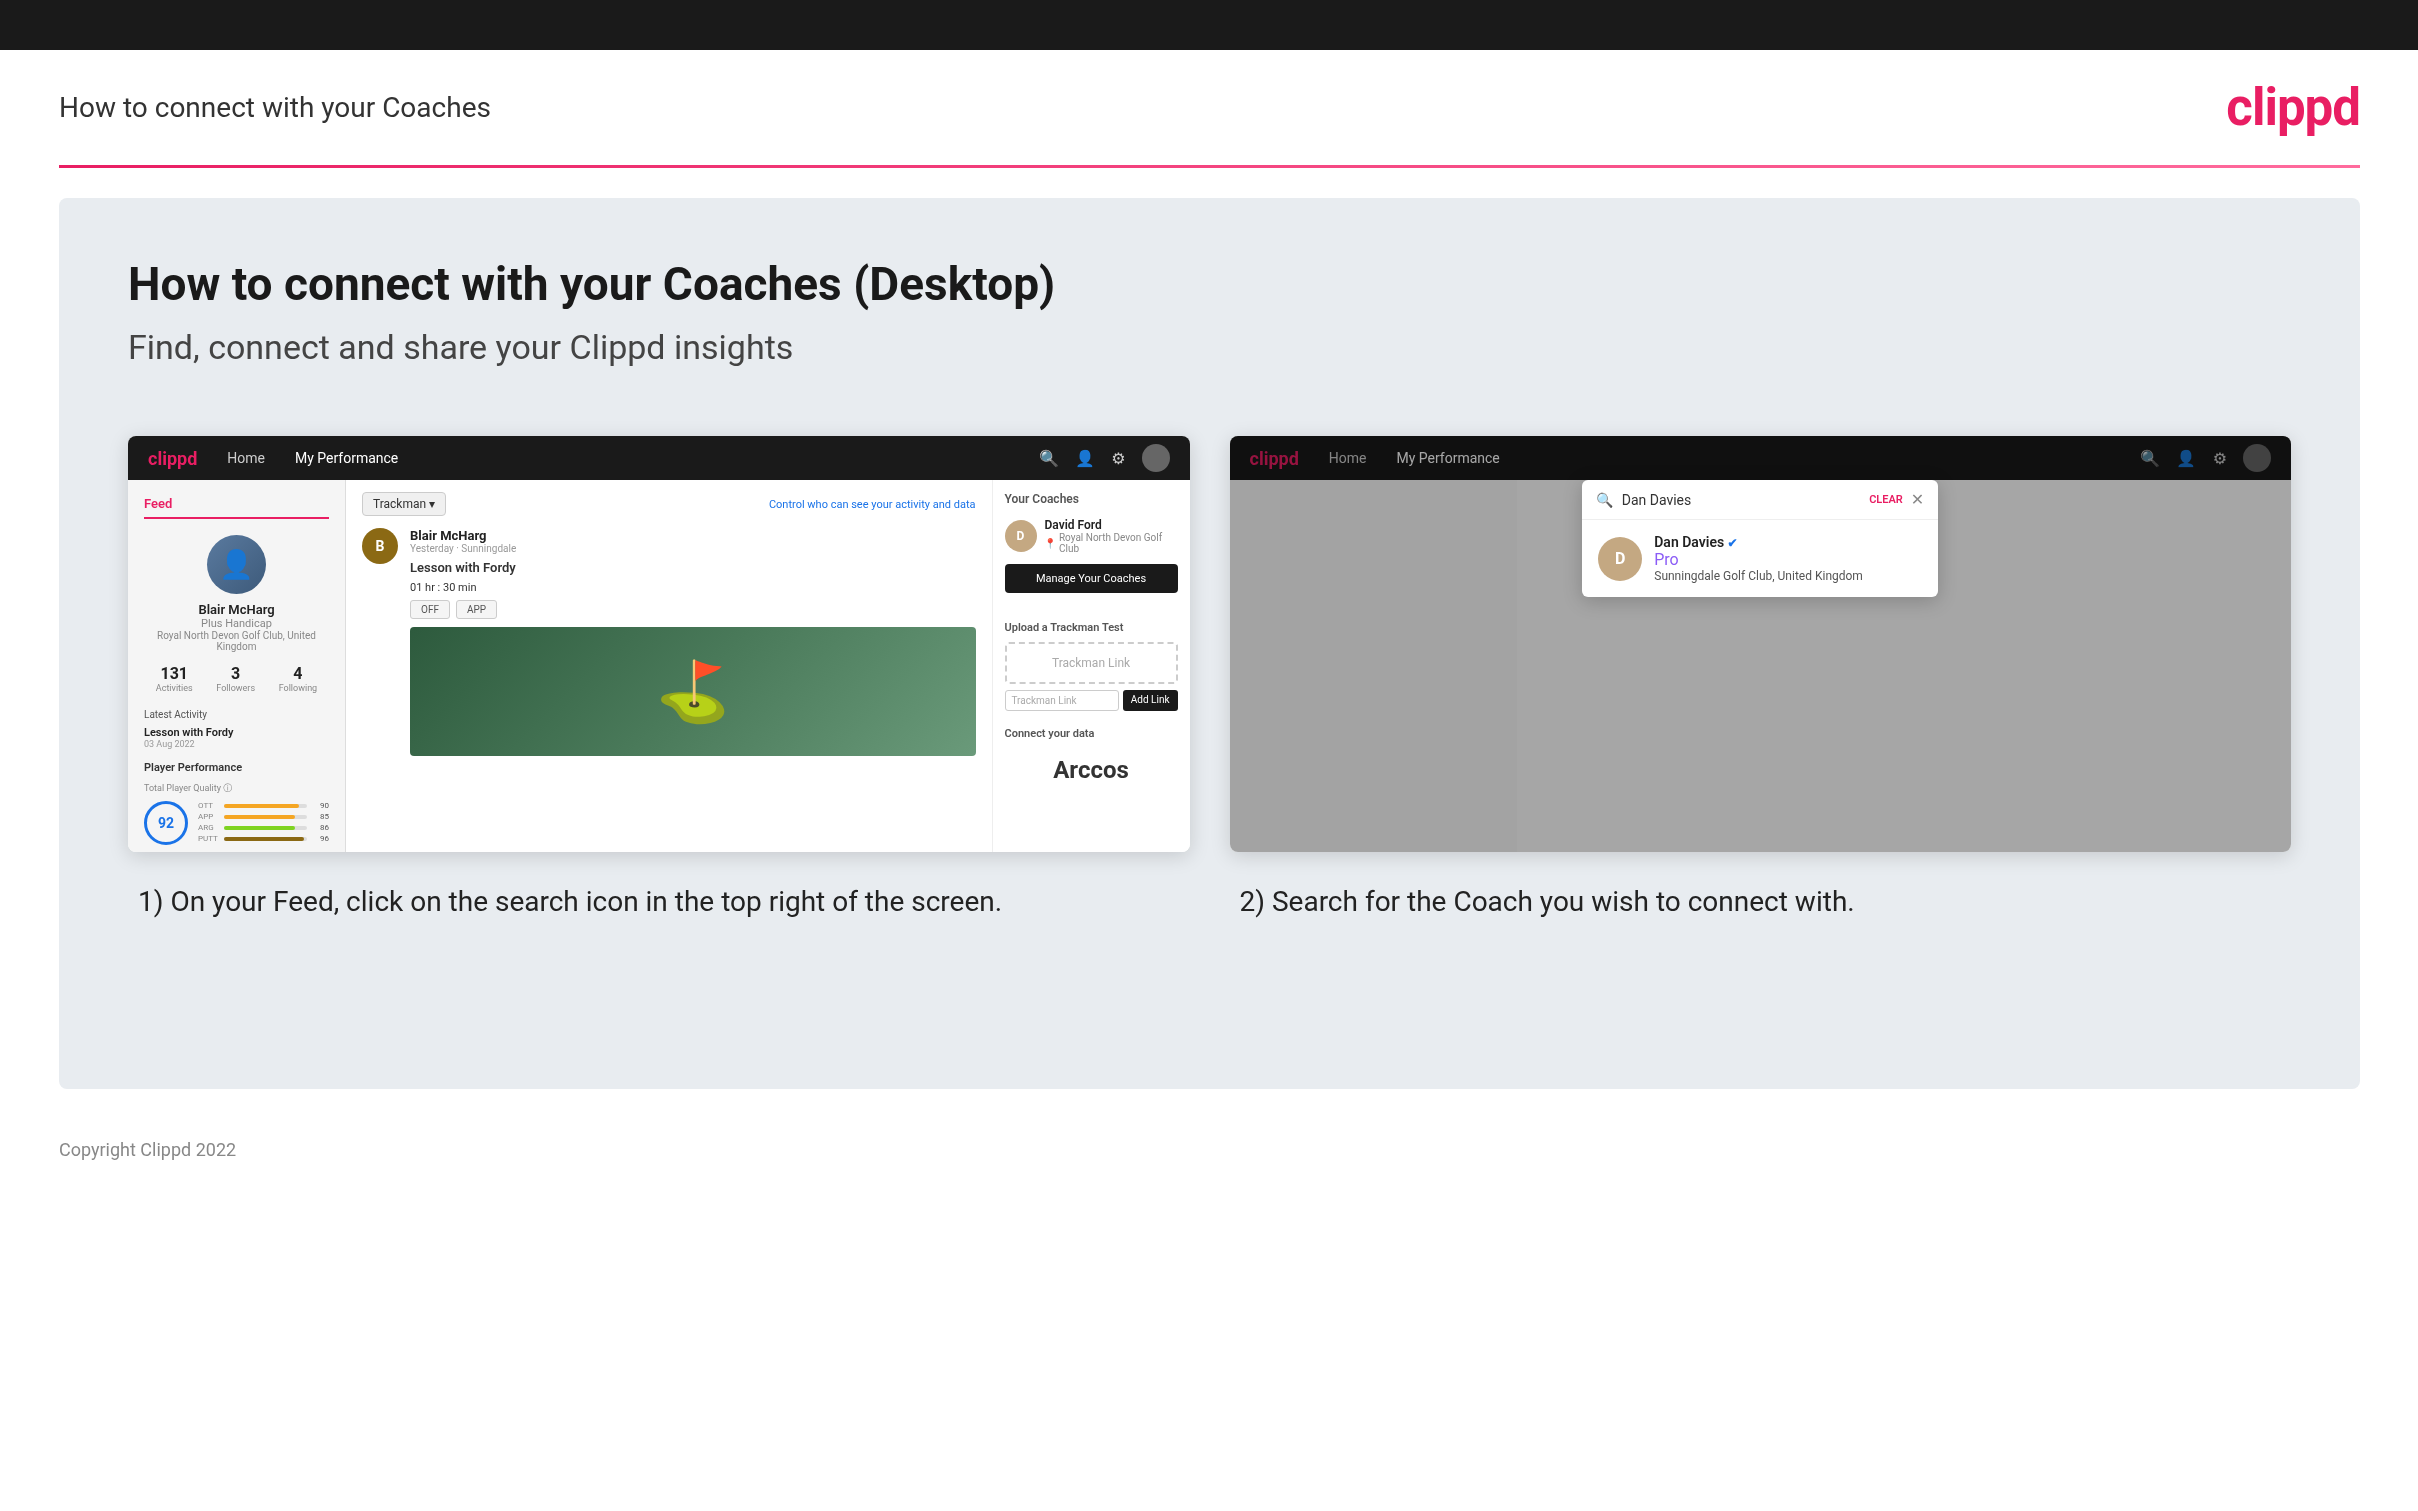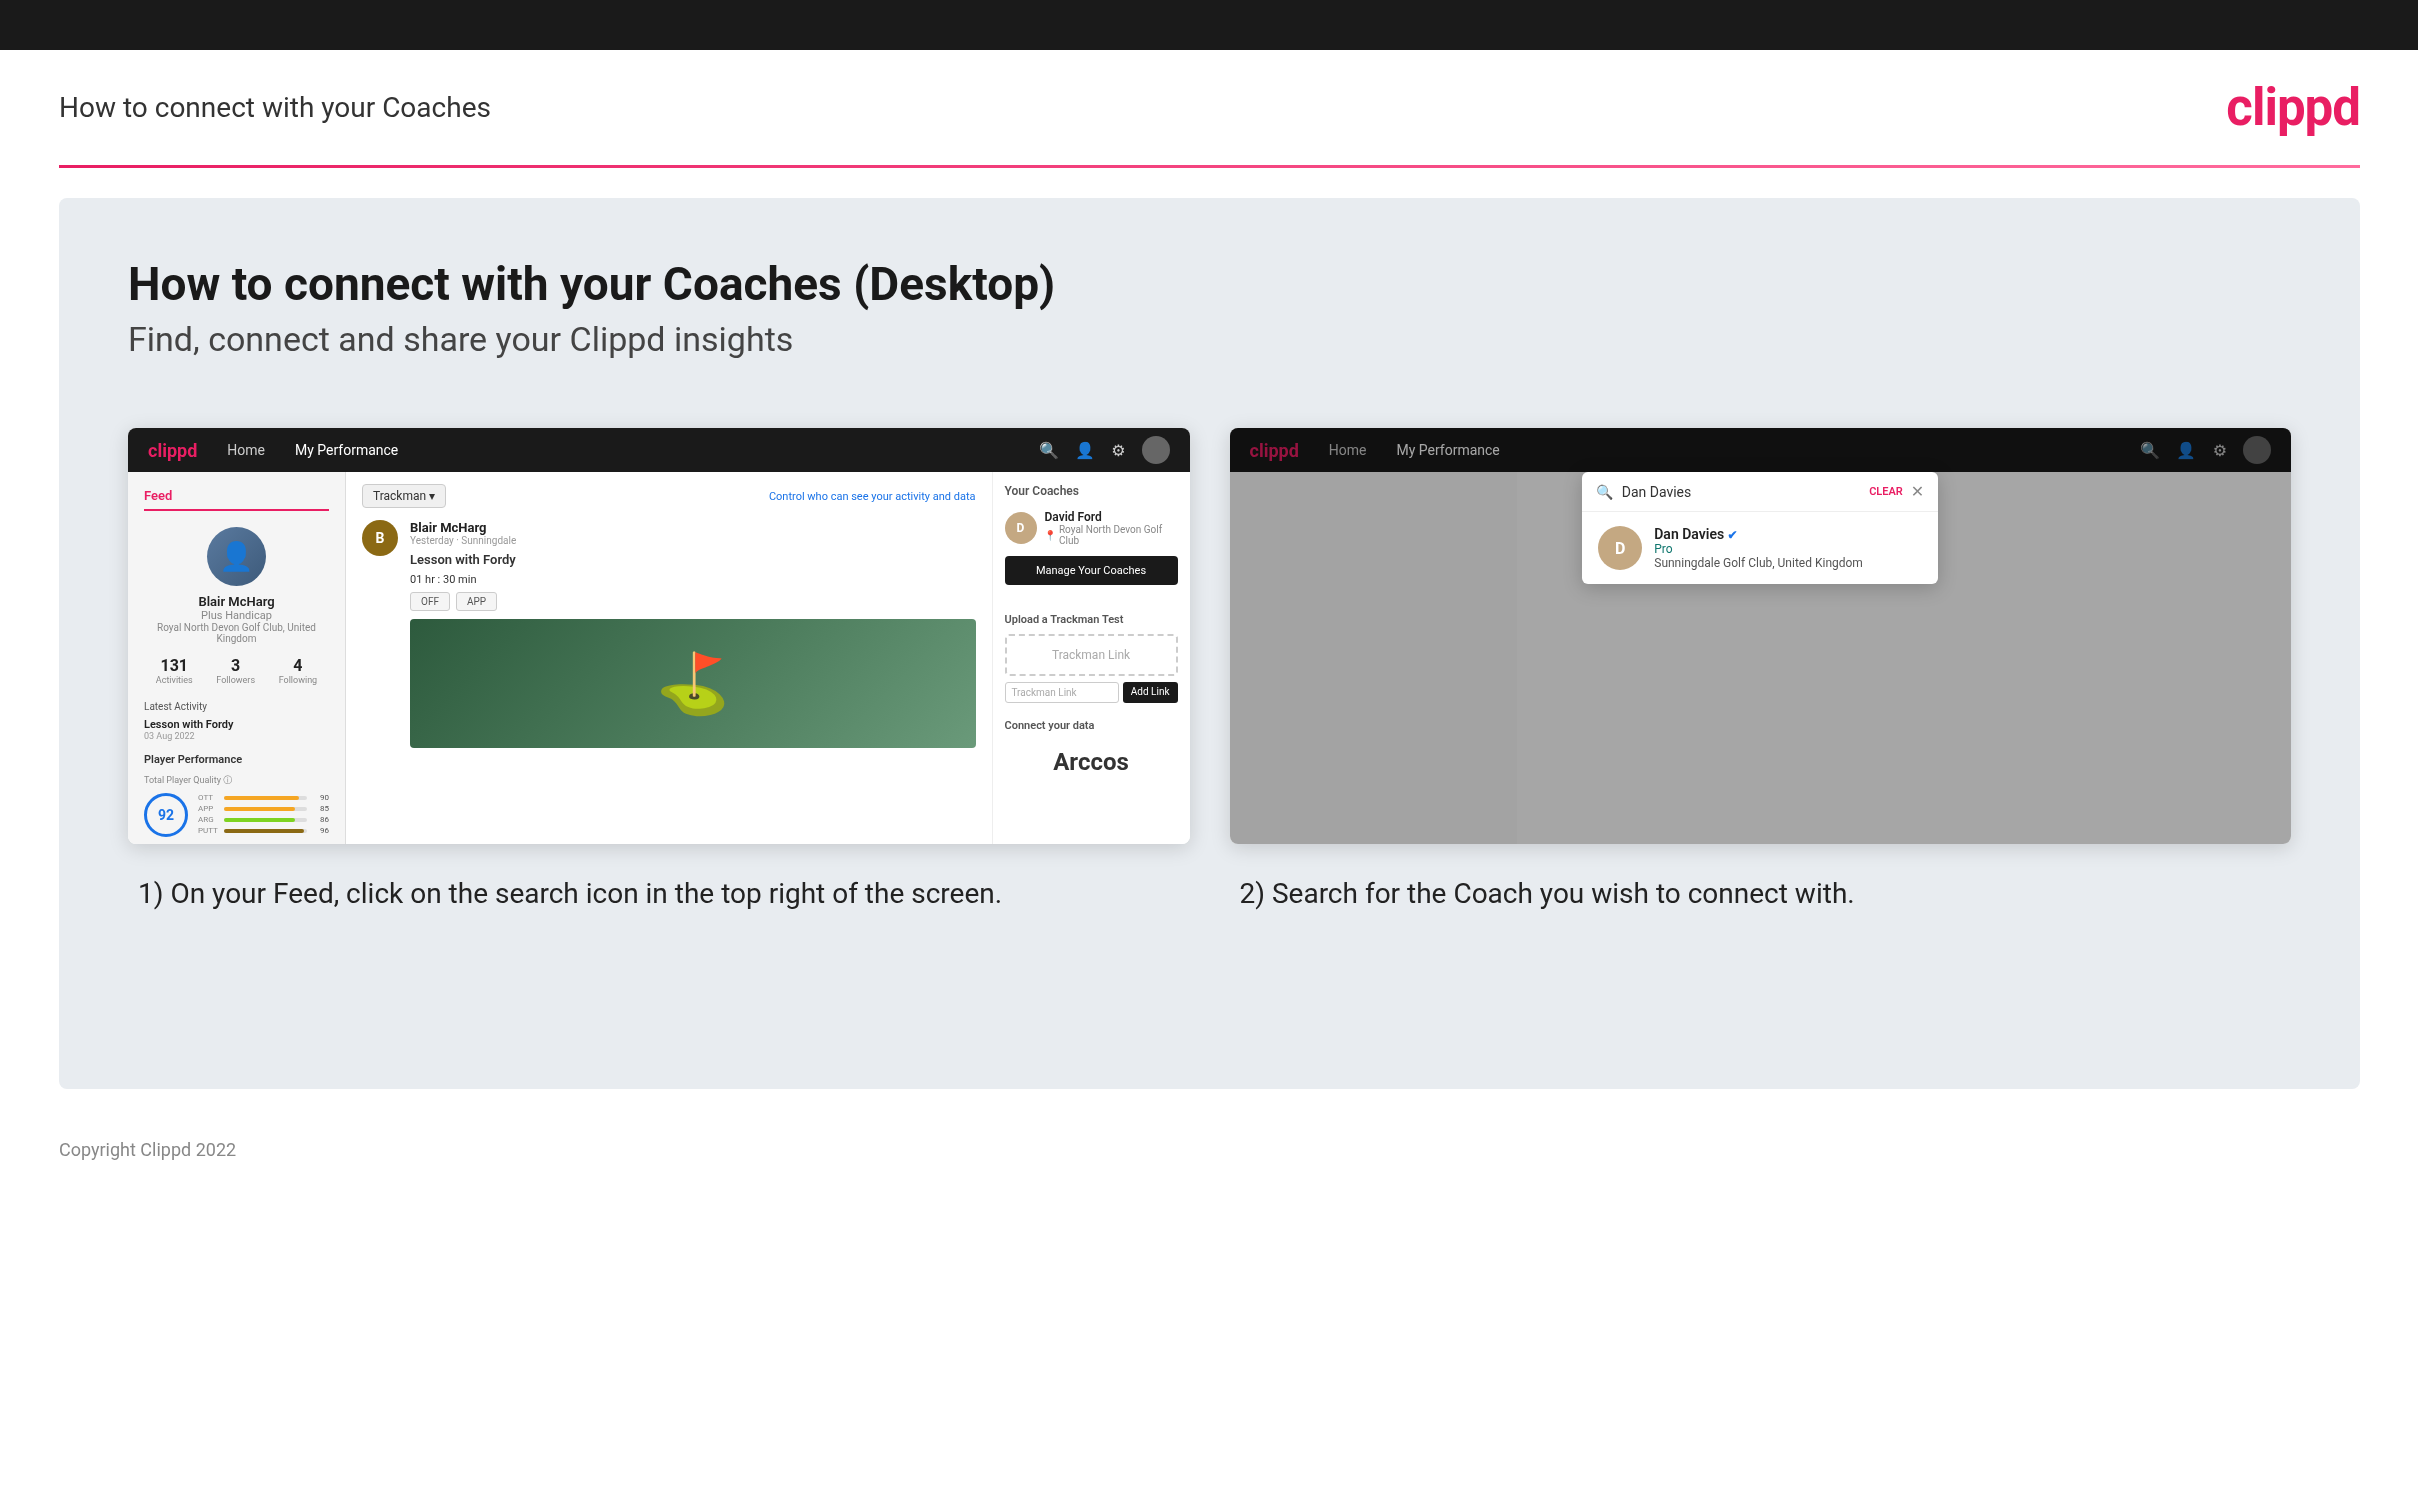--- a/index.html
+++ b/index.html
@@ -53,21 +53,21 @@
       margin: 30px 59px;
       border-radius: 8px;
       padding: 59px 69px 79px;
       min-height: 891px;
     }
 
     .section-title {
       font-size: 46px;
       font-weight: 700;
       color: #1a1a1a;
-      margin-bottom: 8px;
+      margin-bottom: 16px;
     }
 
     .section-subtitle {
       font-size: 34px;
       color: #444;
       margin-bottom: 69px;
     }
 
     
     .screenshots-row {
@@ -602,22 +602,22 @@
       flex-shrink: 0;
     }
 
     .result-info .result-name {
       font-size: 14px;
       font-weight: 600;
       color: #222;
     }
 
     .result-info .result-role {
-      font-size: 12px;
-      color: #0f766e;
+      font-size: 16px;
+      color: #8b5cf6;
     }
 
     .result-info .result-club {
       font-size: 12px;
       color: #555;
     }
 
     .verified-badge {
       color: #1a73e8;
       font-size: 12px;

